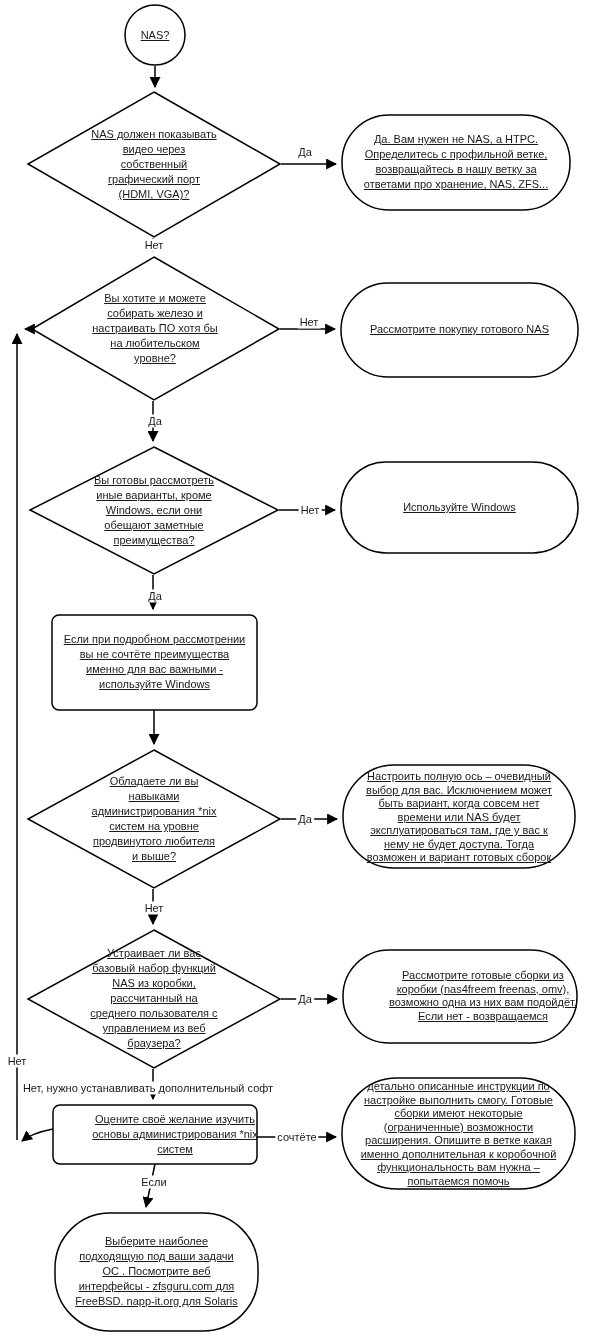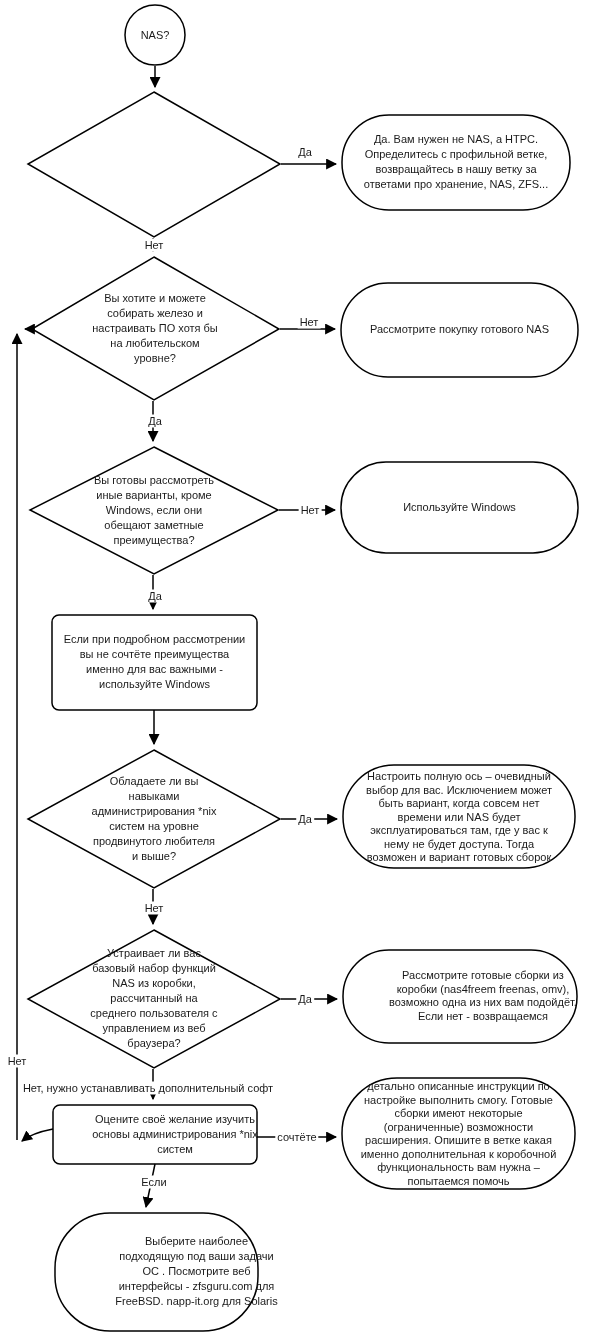--- a/index.html
+++ b/index.html
@@ -6,21 +6,21 @@
   .canvas{
     position:relative;width:600px;height:1340px;background:#ffffff;
     font-family:"Liberation Sans","DejaVu Sans",sans-serif;color:#1a1a1a;overflow:hidden;
   }
   svg.layer{position:absolute;left:0;top:0;width:600px;height:1340px;}
   svg.layer *{vector-effect:non-scaling-stroke;}
   .shape{fill:#ffffff;stroke:#000000;stroke-width:1.5;}
   .conn{fill:none;stroke:#000000;stroke-width:1.5;}
   .node-text{
     position:absolute;text-align:center;font-size:11px;line-height:15px;
-    white-space:pre-line;color:#1a1a1a;
+    white-space:pre-line;color:#1a1a1a;text-decoration:underline;
   }
   .tight{line-height:13.5px;}
   .elabel{
     position:absolute;transform:translate(-50%,-50%);font-size:11px;line-height:13px;
     background:#ffffff;padding:0 2px;white-space:nowrap;color:#1a1a1a;
   }
 </style>
 </head>
 <body>
 
@@ -62,20 +62,25 @@
     <path class="conn" d="M281,999 L337,999" marker-end="url(#arr)"></path>
     <path class="conn" d="M153,1069 L153,1099" marker-end="url(#arr)"></path>
     <path class="conn" d="M257,1137 L336,1137" marker-end="url(#arr)"></path>
     <path class="conn" d="M155,1164 L146,1207" marker-end="url(#arr)"></path>
     <path class="conn" d="M53,1129 Q32,1133 22,1141" marker-end="url(#arr)"></path>
     <path class="conn" d="M17,1140 L17,334" marker-end="url(#arr)"></path>
     <path class="conn" d="M31,329 L25,329" marker-end="url(#arr)"></path>
   </svg>
 
   <div class="node-text" style="left:125px;top:28px;width:60px;">NAS?</div>
+  <div class="node-text" style="left:28px;top:127px;width:252px;">NAS должен показывать
+видео через
+собственный
+графический порт
+(HDMI, VGA)?</div>
   <div class="node-text" style="left:342px;top:132px;width:228px;">Да. Вам нужен не NAS, а HTPC.
 Определитесь с профильной ветке,
 возвращайтесь в нашу ветку за
 ответами про хранение, NAS, ZFS...</div>
   <div class="node-text" style="left:32px;top:291px;width:246px;">Вы хотите и можете
 собирать железо и
 настраивать ПО хотя бы
 на любительском
 уровне?</div>
   <div class="node-text" style="left:341px;top:322px;width:237px;">Рассмотрите покупку готового NAS</div>
@@ -117,21 +122,21 @@
 основы администрирования *nix
 систем</div>
   <div class="node-text tight" style="left:342px;top:1080px;width:233px;">детально описанные инструкции по
 настройке выполнить смогу. Готовые
 сборки имеют некоторые
 (ограниченные) возможности
 расширения. Опишите в ветке какая
 именно дополнительная к коробочной
 функциональность вам нужна –
 попытаемся помочь</div>
-  <div class="node-text" style="left:55px;top:1234px;width:203px;margin-left:40px;">Выберите наиболее
+  <div class="node-text" style="left:55px;top:1234px;width:203px;">Выберите наиболее
 подходящую под ваши задачи
 ОС . Посмотрите веб
 интерфейсы - zfsguru.com для
 FreeBSD.  napp-it.org для Solaris</div>
 
   <div class="elabel" style="left:305px;top:152px;">Да</div>
   <div class="elabel" style="left:154px;top:245px;">Нет</div>
   <div class="elabel" style="left:309px;top:322px;">Нет</div>
   <div class="elabel" style="left:155px;top:421px;">Да</div>
   <div class="elabel" style="left:310px;top:510px;">Нет</div>

